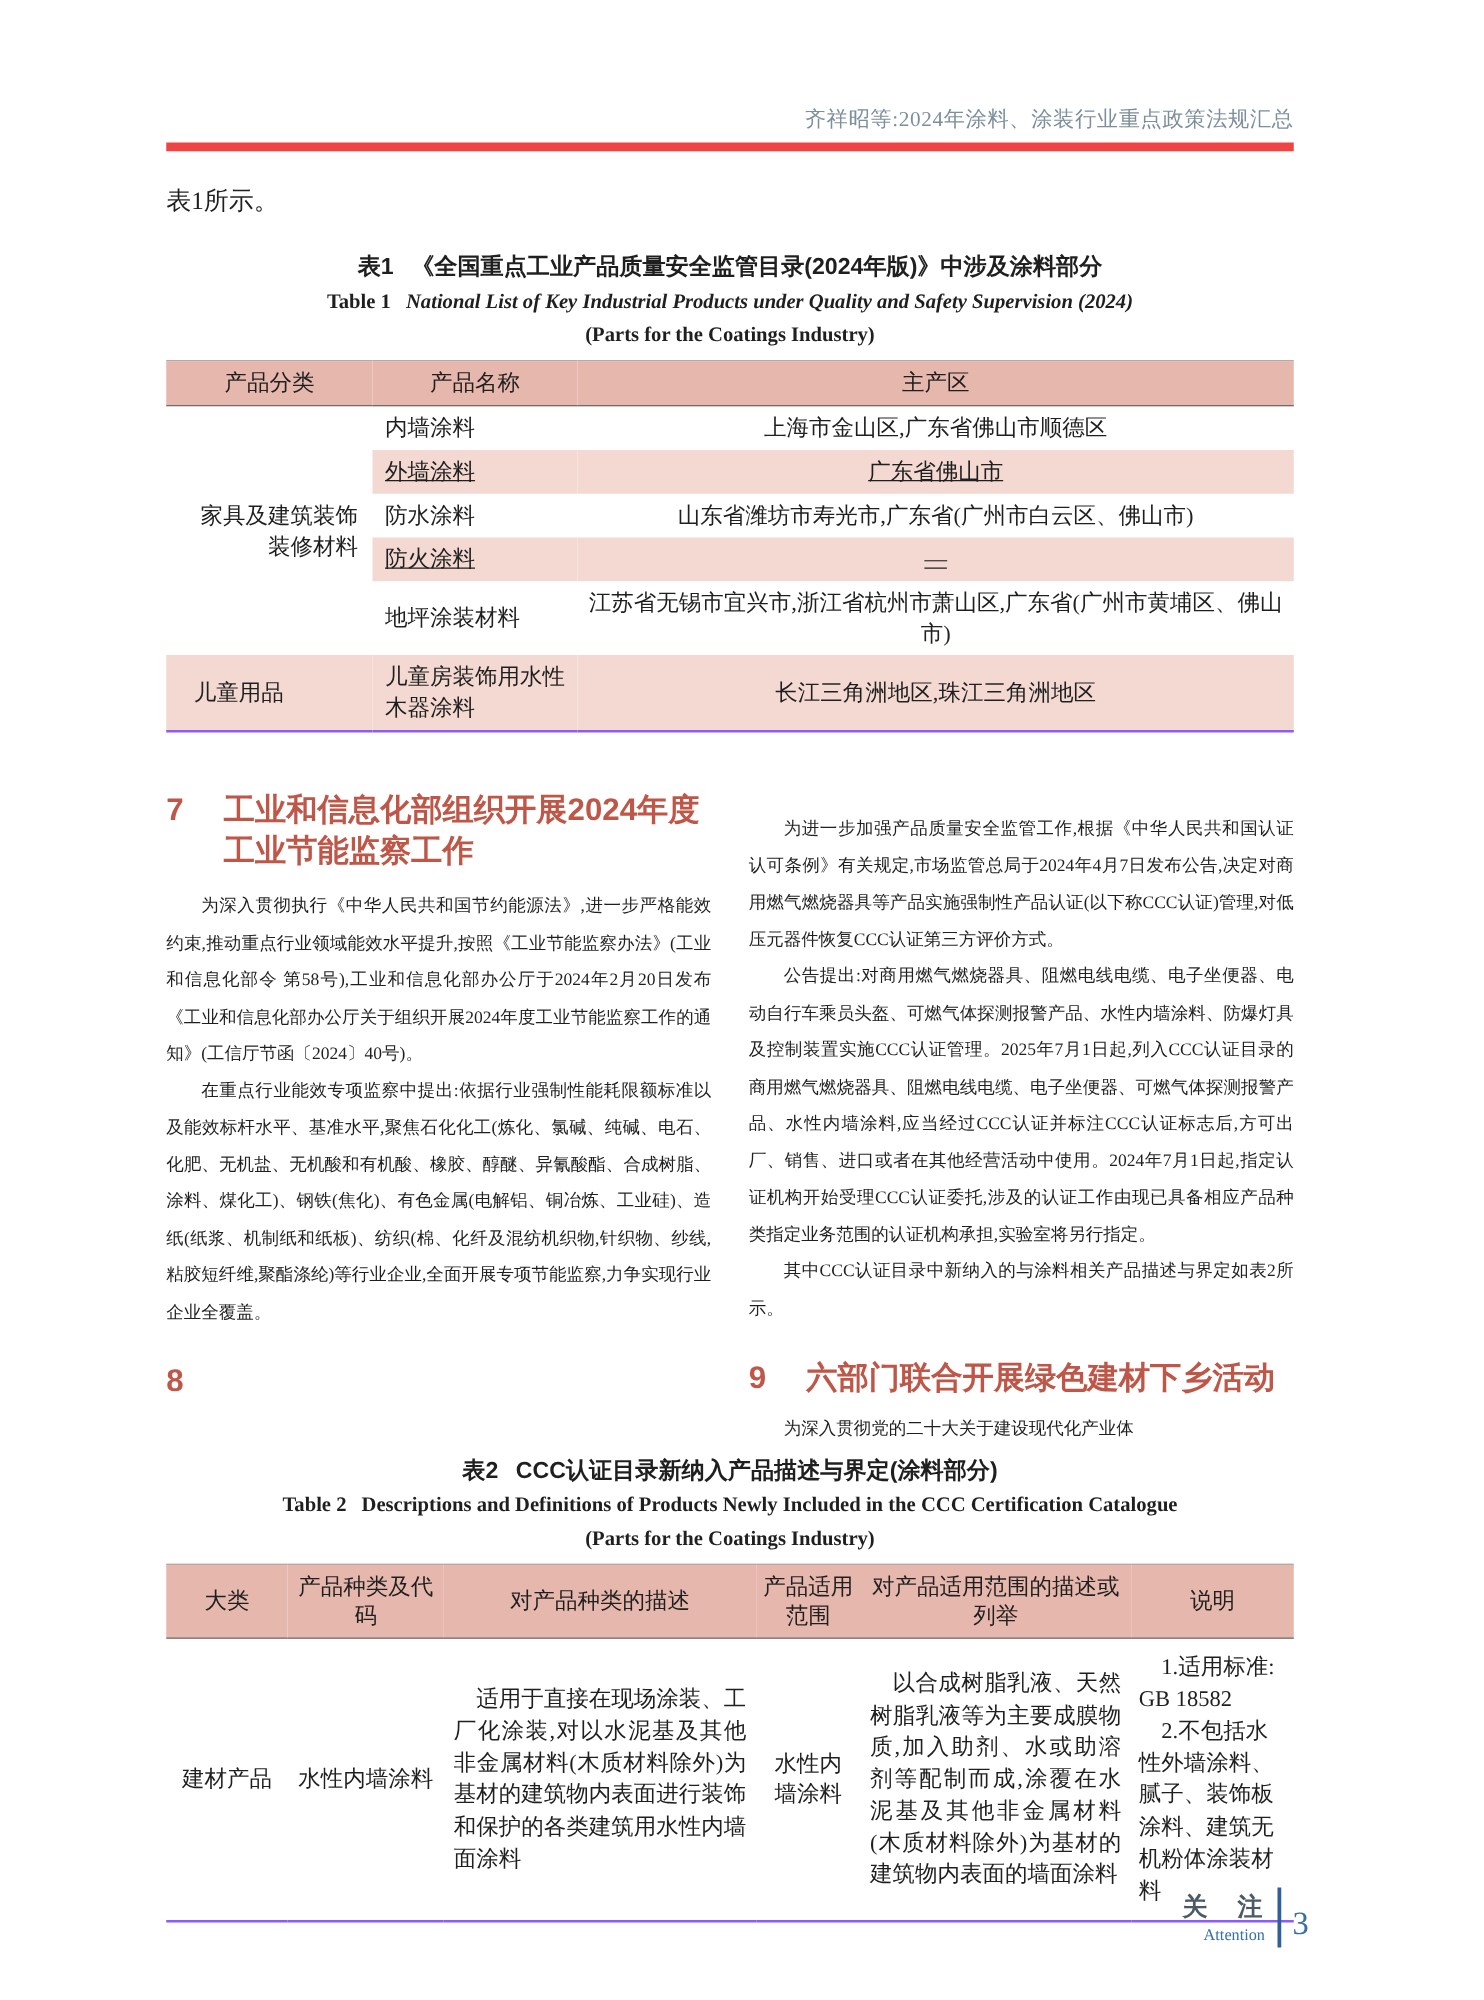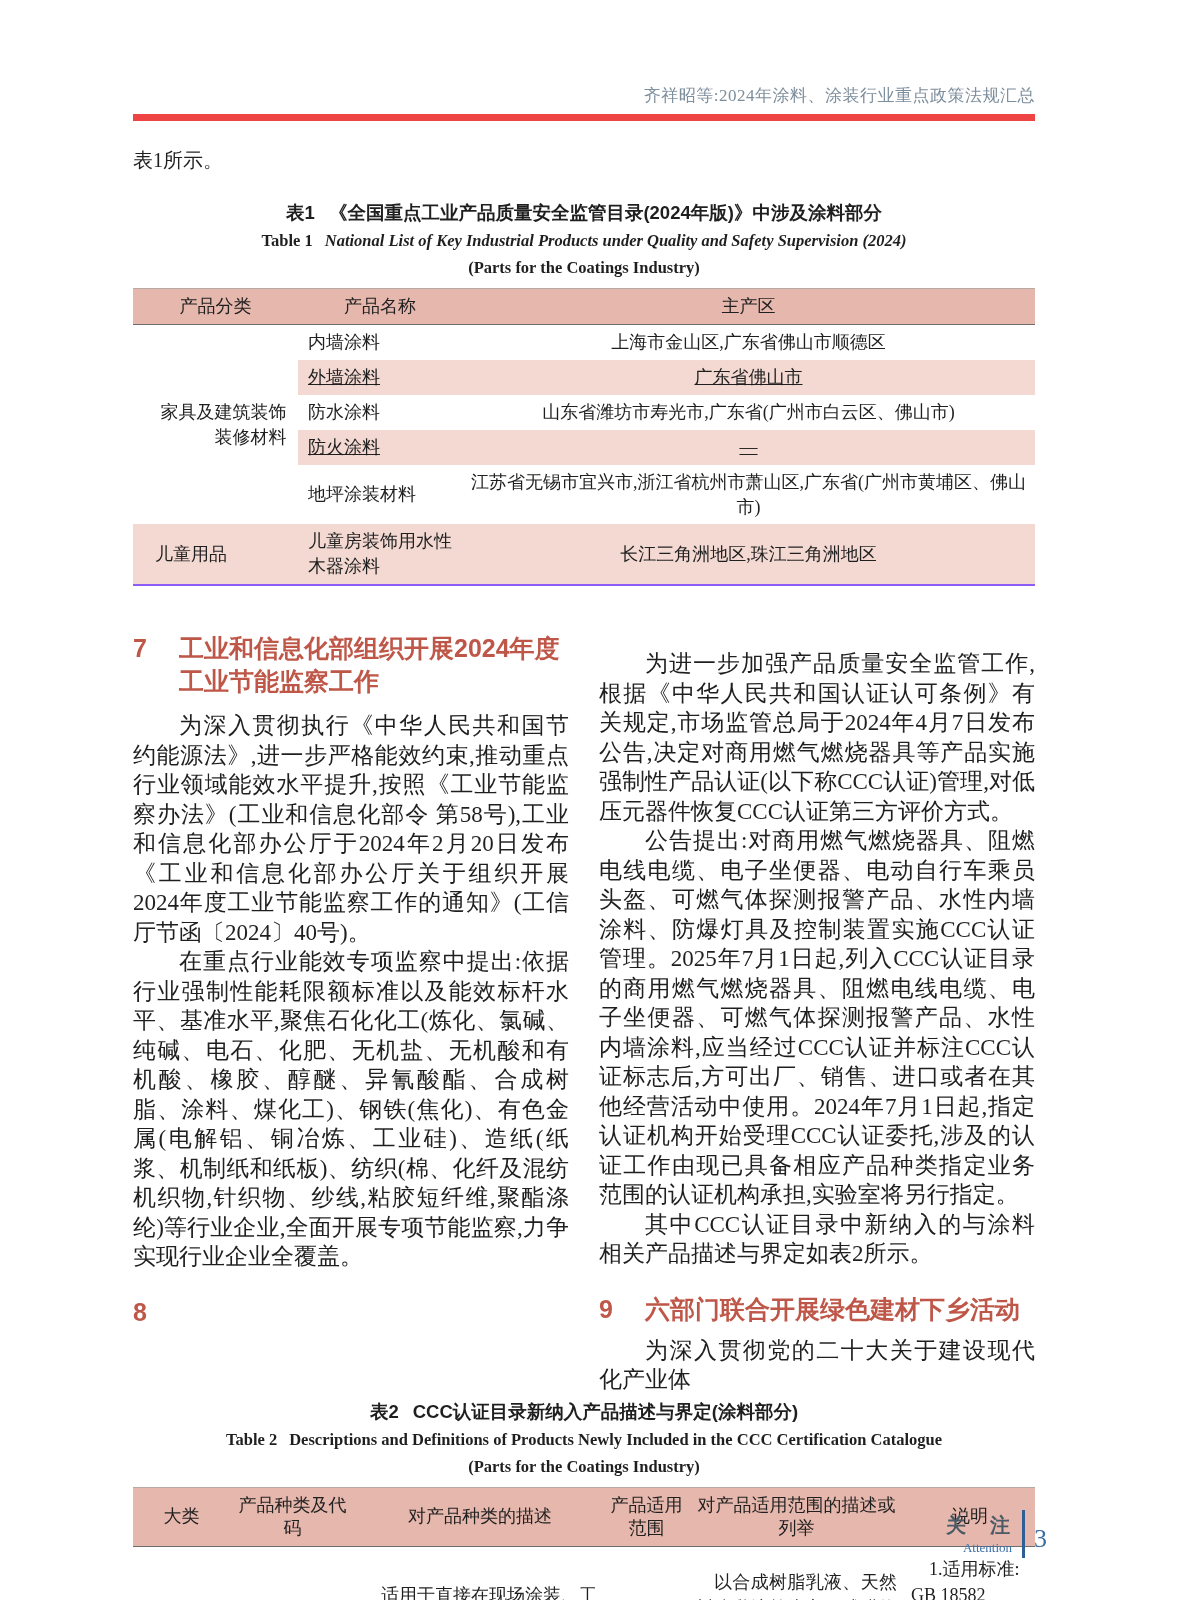--- a/index.html
+++ b/index.html
@@ -81,21 +81,21 @@
     display:flex;
     font-family:"Liberation Sans","DejaVu Sans",sans-serif;
     font-weight:700;color:var(--red);
     font-size:25px;line-height:33px;
     margin:0 0 13px 0;
   }
   .sec-head .num{width:46px;flex:0 0 46px;}
   .sec-head .ttl{flex:1;}
   .sec-head.mt{margin-top:24px;margin-bottom:10px;}
   .para{
-    font-size:23px;line-height:29.5px;
+    font-size:14px;line-height:29.5px;
     text-align:justify;text-indent:2em;
     margin:0;
   }
   
   .tables-block{margin-top:4px;}
   
   .footer{
     position:absolute;right:140px;bottom:42px;
     display:flex;align-items:center;
   }

